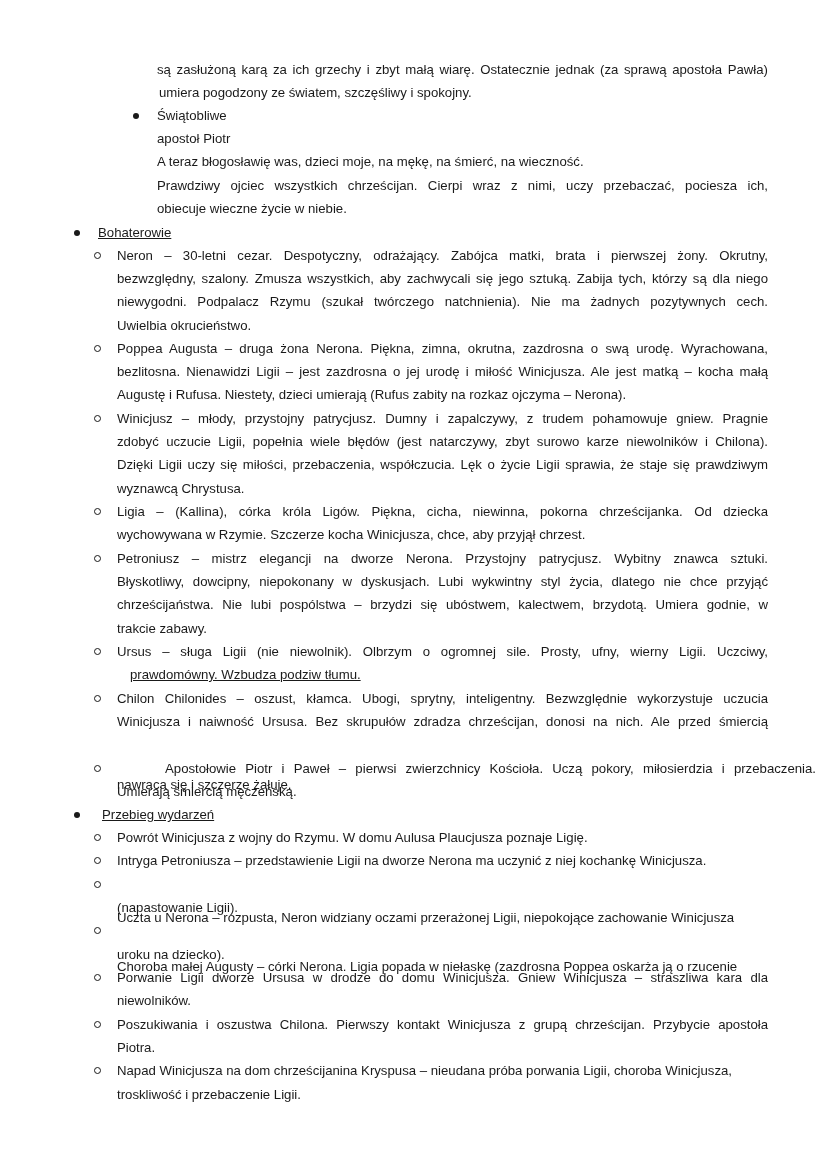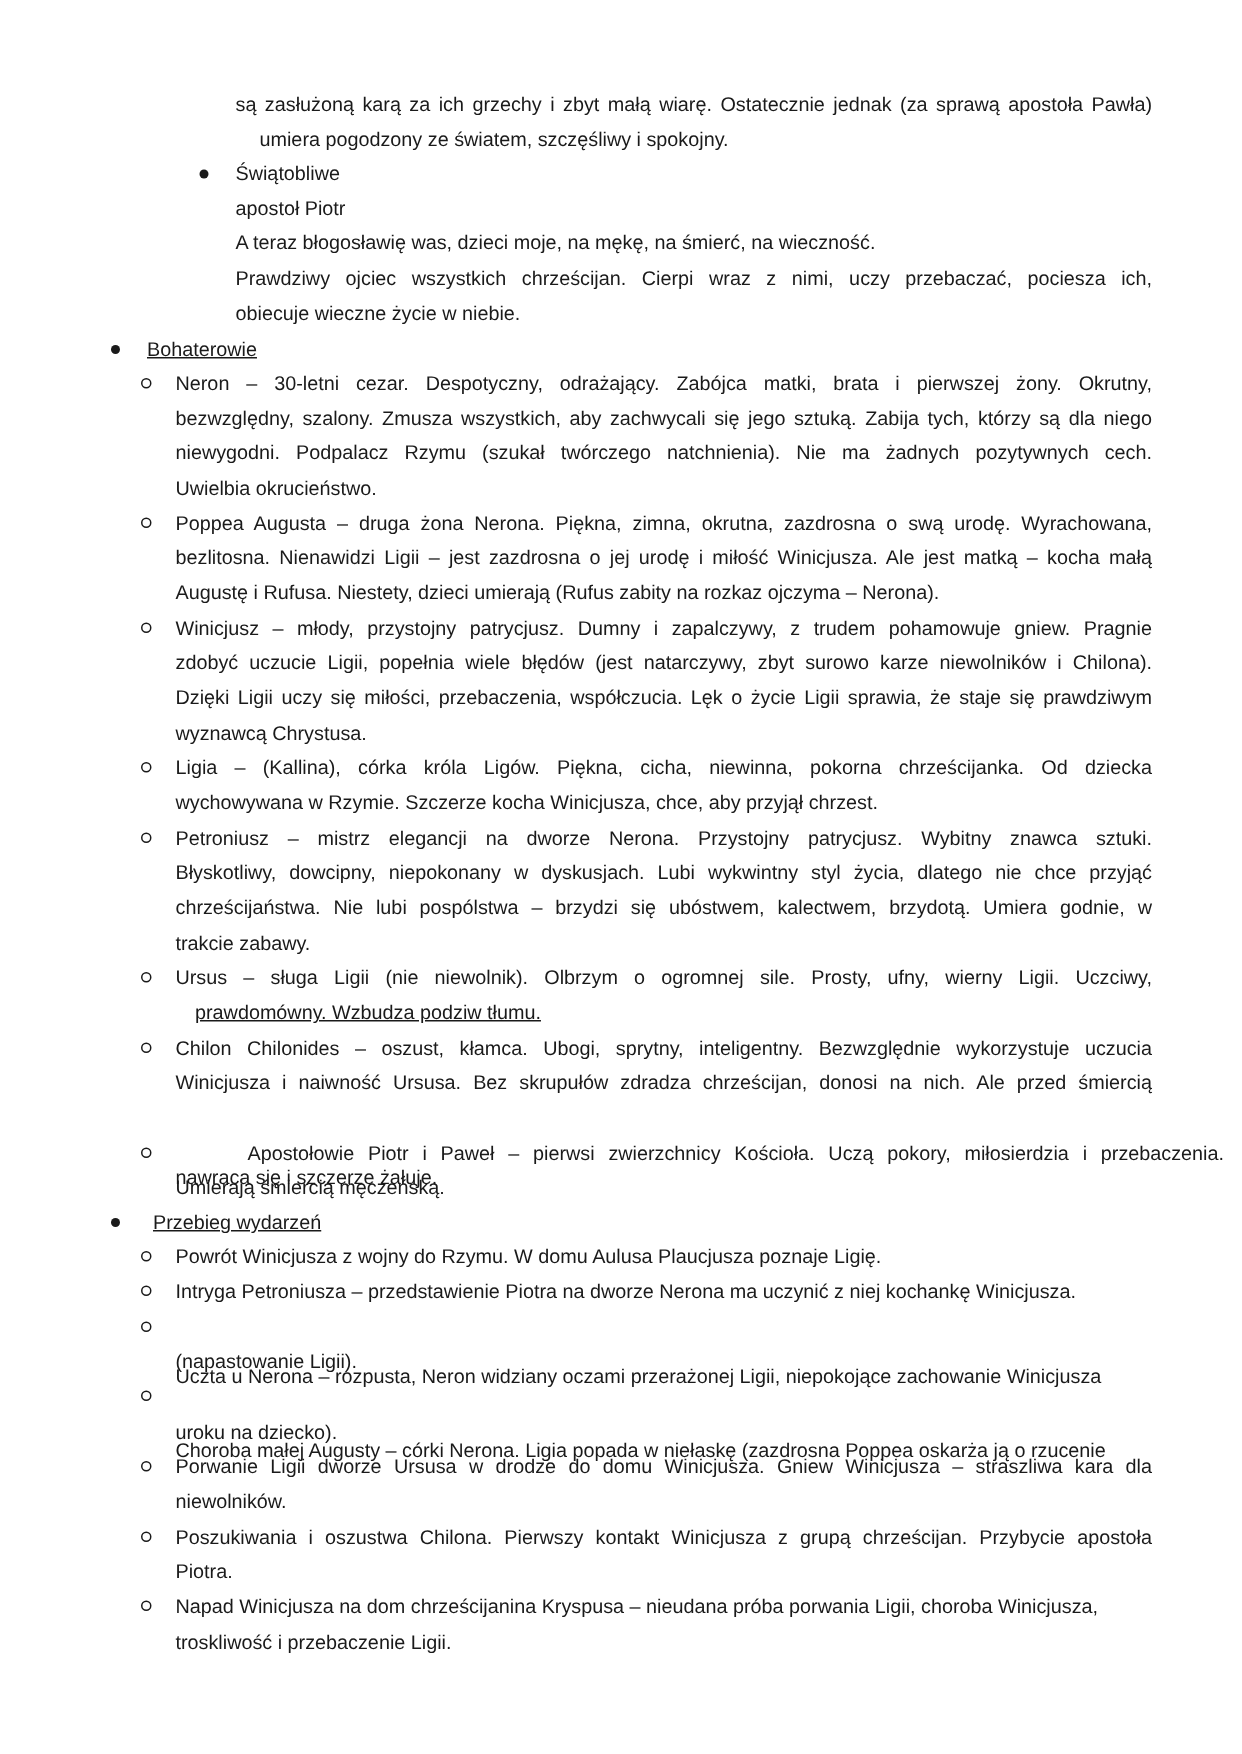--- a/index.html
+++ b/index.html
@@ -17,21 +17,21 @@
   .bullet-ring {
     position: absolute; width: 5px; height: 5px; border-radius: 50%; border: 1px solid #1a1a1a; background: #fff;
   }
   .u { text-decoration: underline; }
 </style>
 </head>
 <body>
 
 <div>
   <div class="line just" style="left:157px; top:58px; width:611px;">są zasłużoną karą za ich grzechy i zbyt małą wiarę. Ostatecznie jednak (za sprawą apostoła Pawła)</div>
-  <div class="line" style="left:173px; top:81px;">umiera pogodzony ze światem, szczęśliwy i spokojny.</div>
+  <div class="line" style="left:159px; top:81px;">umiera pogodzony ze światem, szczęśliwy i spokojny.</div>
 </div>
 
 <div>
   <span class="bullet-dot" style="left:133px; top:113px;"></span>
   <div class="line" style="left:157px; top:104px;">Świątobliwe</div>
   <div class="line" style="left:157px; top:127px;">apostoł Piotr</div>
   <div class="line" style="left:157px; top:150px;">A teraz błogosławię was, dzieci moje, na mękę, na śmierć, na wieczność.</div>
   <div class="line just" style="left:157px; top:174px; width:611px;">Prawdziwy ojciec wszystkich chrześcijan. Cierpi wraz z nimi, uczy przebaczać, pociesza ich,</div>
   <div class="line" style="left:157px; top:197px;">obiecuje wieczne życie w niebie.</div>
 </div>
@@ -101,21 +101,21 @@
   <span class="bullet-dot" style="left:74px; top:812px;"></span>
   <div class="line u" style="left:102px; top:803px;">Przebieg wydarzeń</div>
 
   <div>
     <span class="bullet-ring" style="left:94px; top:834px;"></span>
     <div class="line" style="left:117px; top:826px;">Powrót Winicjusza z wojny do Rzymu. W domu Aulusa Plaucjusza poznaje Ligię.</div>
   </div>
 
   <div>
     <span class="bullet-ring" style="left:94px; top:857px;"></span>
-    <div class="line" style="left:117px; top:849px;">Intryga Petroniusza – przedstawienie Piotra na dworze Nerona ma uczynić z niej kochankę Winicjusza.</div>
+    <div class="line" style="left:117px; top:849px;">Intryga Petroniusza – przedstawienie Ligii na dworze Nerona ma uczynić z niej kochankę Winicjusza.</div>
   </div>
 
   <div>
     <span class="bullet-ring" style="left:94px; top:881px;"></span>
     <div class="line" style="left:117px; top:906px;">Uczta u Nerona – rozpusta, Neron widziany oczami przerażonej Ligii, niepokojące zachowanie Winicjusza</div>
     <div class="line" style="left:117px; top:896px;">(napastowanie Ligii).</div>
   </div>
 
   <div>
     <span class="bullet-ring" style="left:94px; top:927px;"></span>

